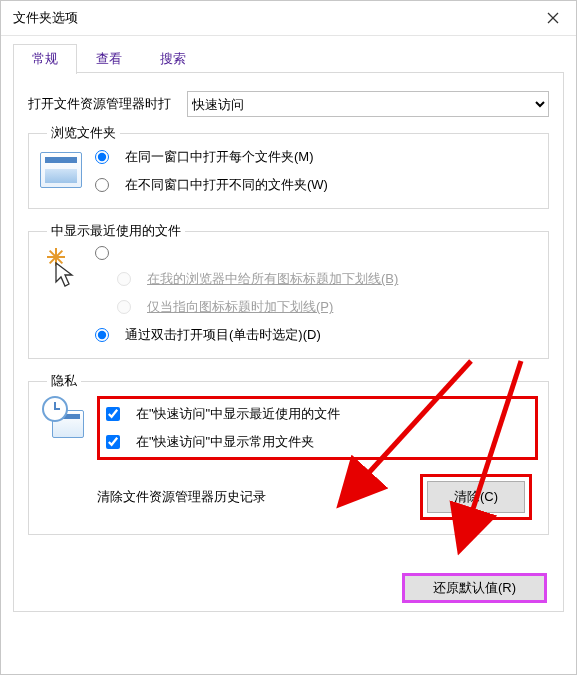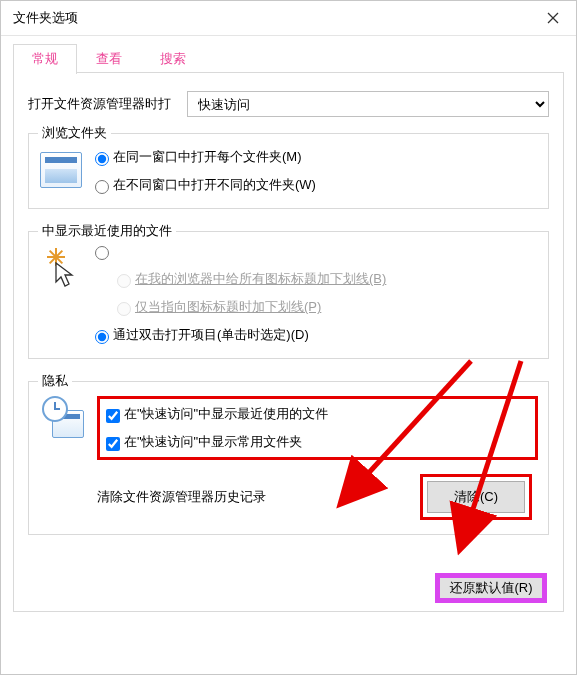--- a/index.html
+++ b/index.html
@@ -49,21 +49,21 @@
     display: flex;
     align-items: flex-end;
     height: 32px;
     padding-left: 12px;
     padding-top: 6px;
     background: #fff;
   }
   .tab {
     padding: 5px 18px 6px 18px;
     font-size: 13px;
-    color: #ec4899;
+    color: #4c1d95;
     border: 1px solid transparent;
     border-bottom: none;
     cursor: default;
     position: relative;
   }
   .tab.active {
     border-color: #d9d9d9;
     background: #fff;
     z-index: 2;
   }
@@ -103,36 +103,35 @@
     display: flex;
     align-items: center;
     gap: 16px;
     margin-bottom: 16px;
   }
   .open-row select {
     flex: 1;
     height: 26px;
     font-family: inherit;
     font-size: 13px;
-    padding-left: 6px;
     border: 1px solid #c0c0c0;
     background: #fff;
   }
 
   
   .group {
     position: relative;
     border: 1px solid #d9d9d9;
     margin-bottom: 22px;
     padding: 14px 10px 14px 10px;
   }
   .group-title {
     position: absolute;
     top: -10px;
-    left: 9px;
+    left: 18px;
     background: #fff;
     padding: 0 4px;
     font-size: 13px;
   }
   .group-body {
     display: flex;
     align-items: flex-start;
     gap: 12px;
   }
   .group-icon {
@@ -144,22 +143,22 @@
     justify-content: center;
   }
   .group-options {
     flex: 1;
     display: flex;
     flex-direction: column;
     gap: 10px;
   }
   .radio-row, .check-row, .plain-row {
     display: flex;
-    align-items: flex-end;
-    gap: 4px;
+    align-items: center;
+    gap: 16px;
   }
   .sub-row {
     margin-left: 22px;
     color: #a0a0a0;
     text-decoration: underline;
   }
   .sub-row input[type=radio] {
     filter: grayscale(1) opacity(0.6);
   }
   input[type=radio], input[type=checkbox] {
@@ -197,23 +196,23 @@
     padding: 4px;
   }
 
   
   .restore-row {
     position: absolute;
     right: 16px;
     bottom: 8px;
   }
   .restore-btn {
-    width: 112px;
+    width: 145px;
     height: 30px;
-    border: 5px solid #d946ef;
+    border: 3px solid #d946ef;
     background: #e1e1e1;
     font-family: inherit;
     font-size: 13px;
   }
 
   
   .folder-icon {
     width: 40px; height: 34px;
     border: 1px solid #6fa3d8;
     border-radius: 2px;

